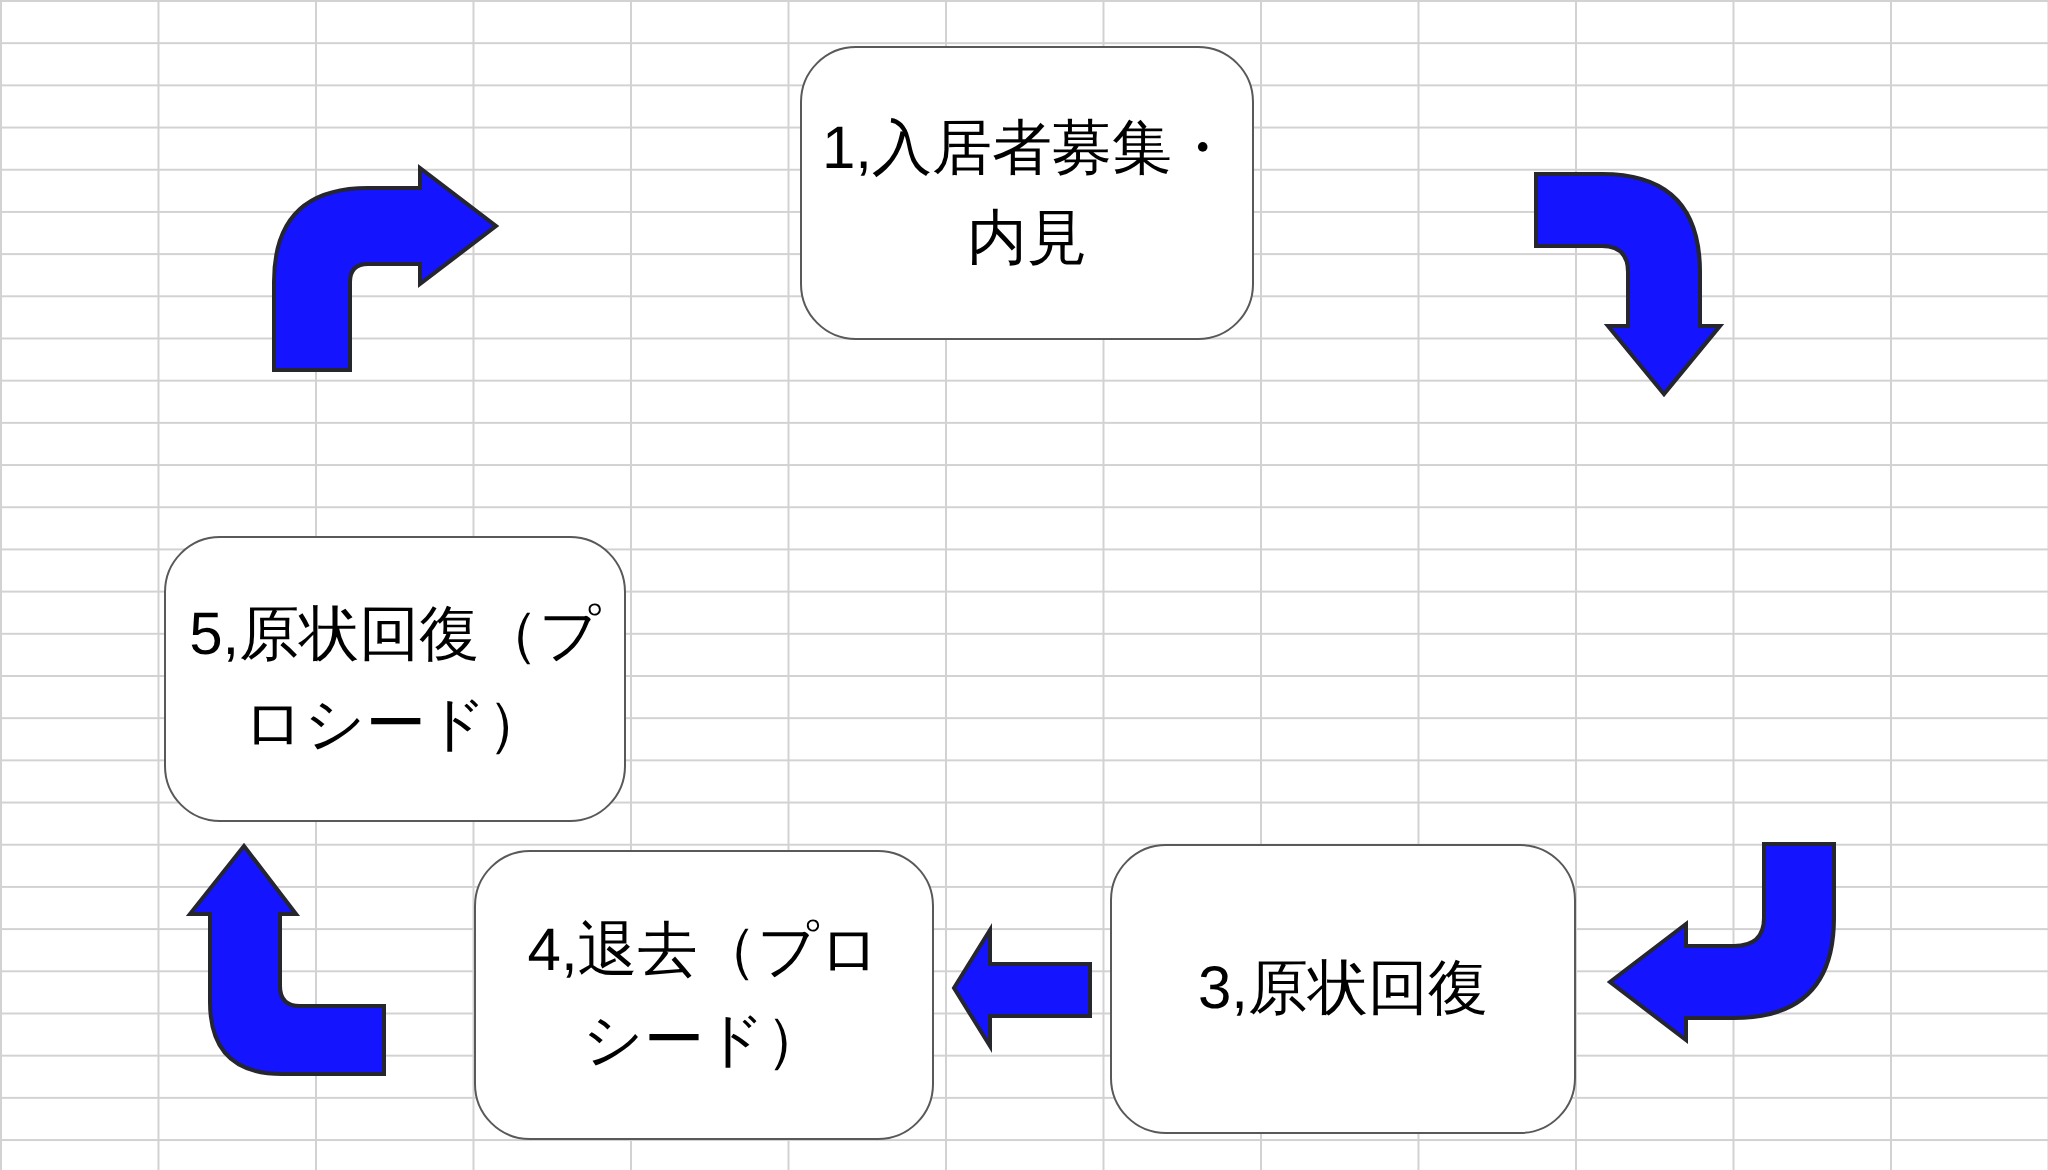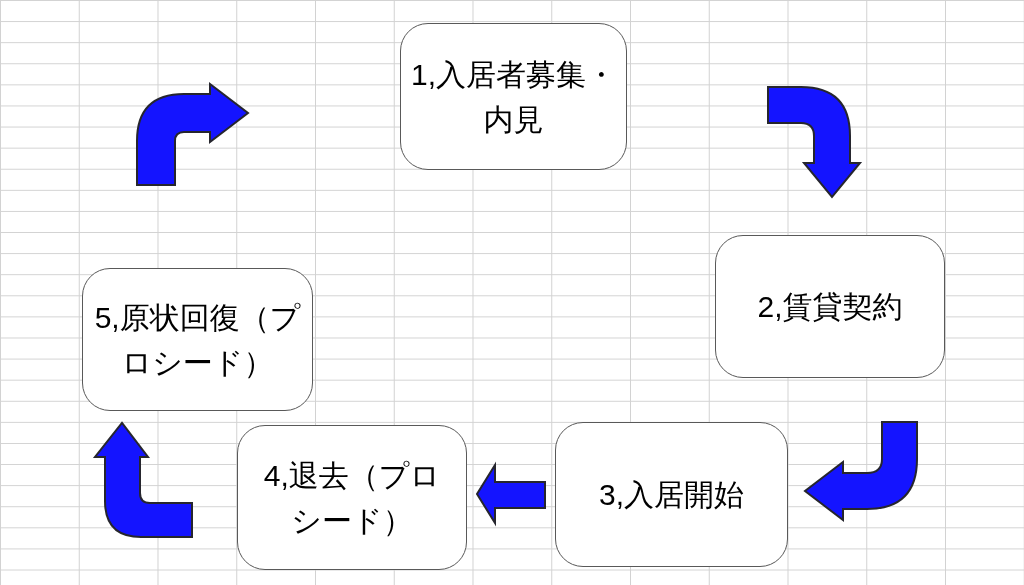--- a/index.html
+++ b/index.html
@@ -43,26 +43,23 @@
     <path class="arrow" d="M545,482 L495,482 L495,465 L477,494 L495,523 L495,508 L545,508 Z" fill="#1414ff" stroke="#26262e"></path>
 
     <path class="arrow" d="M192,537 L141,537 Q105,537 105,501 L105,457 L95,457 L122,423 L148,457 L140,457 L140,493 Q140,503 150,503 L192,503 Z" fill="#1414ff" stroke="#26262e"></path>
   </svg>
 
   <div class="node two" style="left: 400px; top: 23px; width: 227px; height: 147px; border-color: rgb(89, 89, 89); background: rgb(255, 255, 255); color: rgb(0, 0, 0);">
     <span class="lbl">1,入居者募集・
 内見</span>
   </div>
 
-  <div class="node" style="left: 715px; top: 235px; width: 230px; height: 143px; border-color: rgb(89, 89, 89); background: rgb(255, 255, 255); color: rgb(0, 0, 0);">
-    <span class="lbl">2,賃貸契約</span>
-  </div>
 
   <div class="node" style="left: 555px; top: 422px; width: 233px; height: 145px; border-color: rgb(89, 89, 89); background: rgb(255, 255, 255); color: rgb(0, 0, 0);">
-    <span class="lbl">3,入居開始</span>
+    <span class="lbl">3,原状回復</span>
   </div>
 
   <div class="node two" style="left: 237px; top: 425px; width: 230px; height: 145px; border-color: rgb(89, 89, 89); background: rgb(255, 255, 255); color: rgb(0, 0, 0); align-items: center;">
     <span class="lbl">4,退去（プロ
 シード）</span>
   </div>
 
   <div class="node two" style="left: 82px; top: 240px; width: 231px; height: 143px; border-color: rgb(89, 89, 89); background: rgb(255, 255, 255); color: rgb(0, 0, 0); margin-top: 28px;">
     <span class="lbl">5,原状回復（プ
 ロシード）</span>

